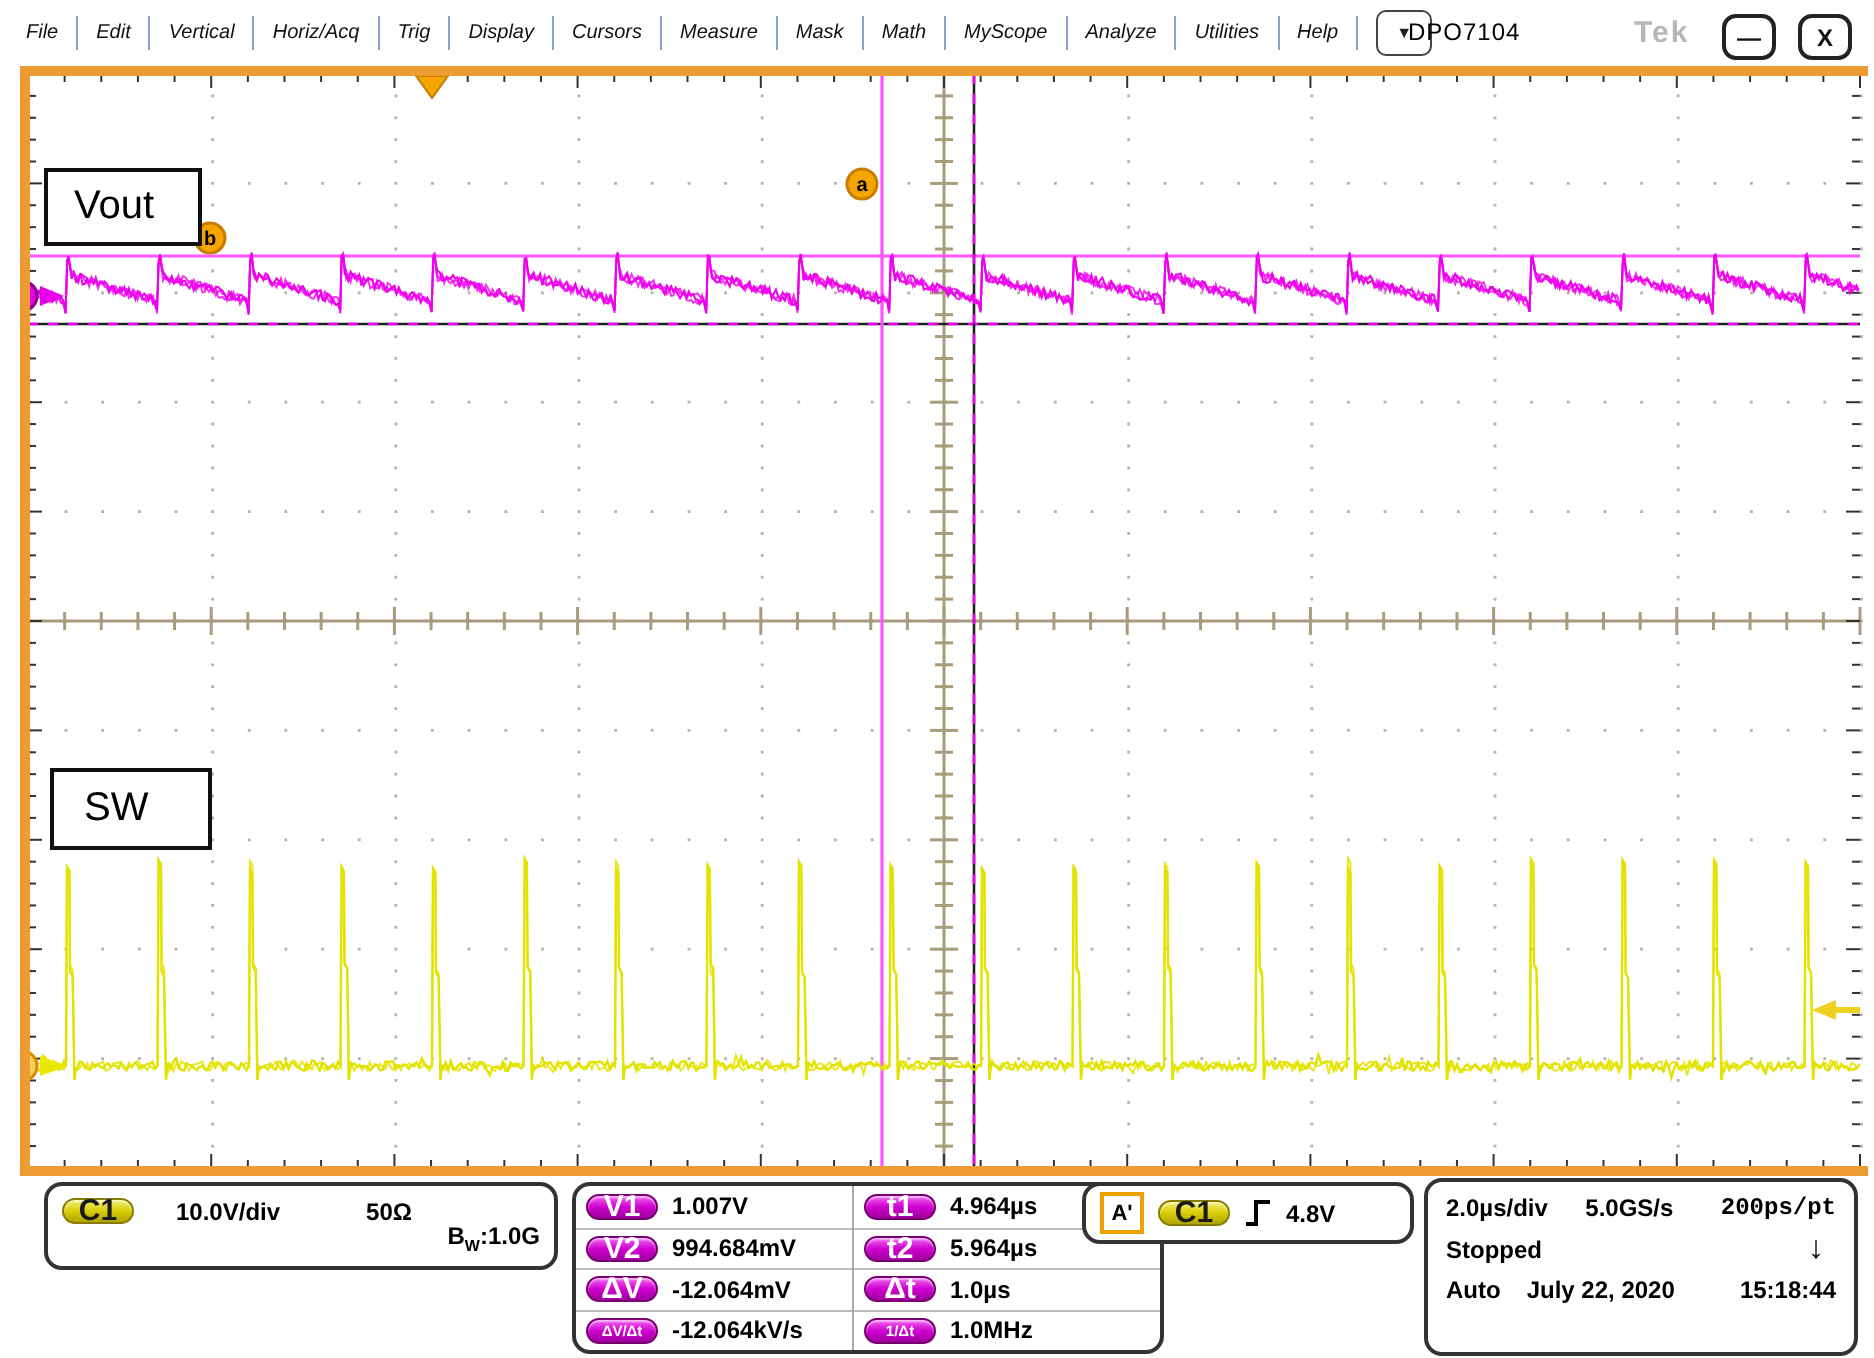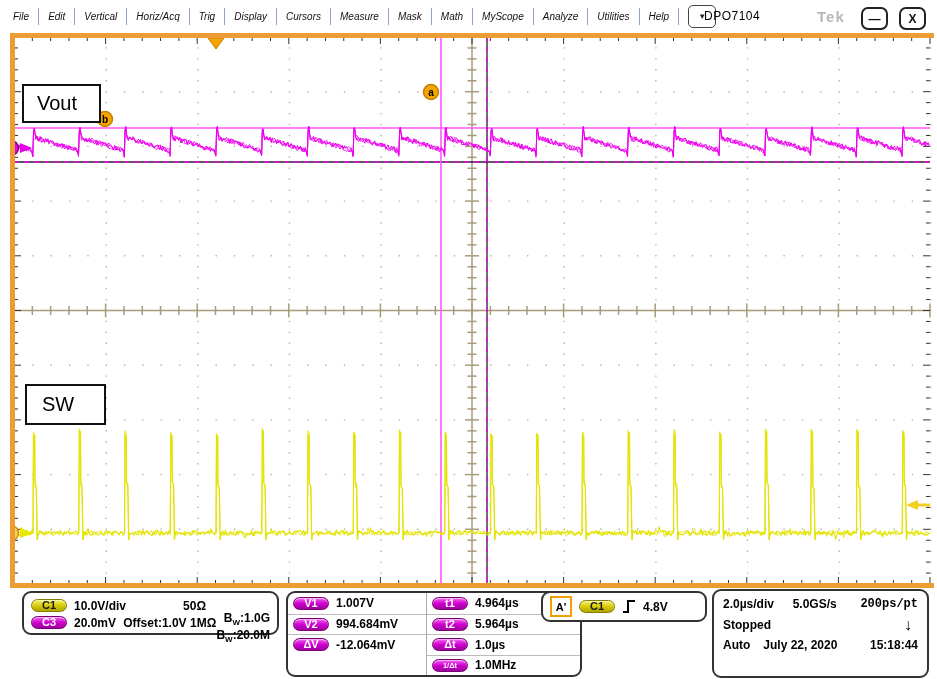--- a/index.html
+++ b/index.html
@@ -28,28 +28,28 @@
   #sw-label{left:15px;top:351px;width:81px;height:41px;padding-left:15px;}
 
   
   .box{position:absolute;background:#fff;border:2px solid #333;border-radius:9px;box-sizing:border-box;}
   #box-ch{left:22px;top:591px;width:257px;height:44px;padding:4px 7px 2px 7px;}
   #box-cur{left:286px;top:591px;width:296px;height:86px;overflow:hidden;}
   #box-trig{left:541px;top:591px;width:166px;height:31px;display:flex;align-items:center;gap:7px;padding:0 7px;}
   #box-acq{left:712px;top:589px;width:217px;height:89px;padding:3px 9px;}
 
   .ch-row{display:flex;align-items:center;height:17px;font-size:12px;font-weight:700;color:#000;}
-  .ch-scale{width:66px;margin-left:7px;}
+  .ch-scale{width:66px;margin-left:21px;}
   .ch-off{flex:1;}
   .ch-term{width:40px;text-align:right;}
   .ch-bw{width:64px;text-align:right;white-space:nowrap;margin-top:27px;}
   sub{font-size:8px;}
 
   .pill{display:inline-flex;align-items:center;justify-content:center;min-width:36px;height:13px;
-        padding:0 3px;border-radius:8px;font-size:11px;font-weight:700;line-height:13px;color:#fff;
+        padding:0 3px;border-radius:8px;font-size:15px;font-weight:700;line-height:13px;color:#fff;
         background:linear-gradient(180deg,#f266f2 0%,#cf00cf 50%,#9e009e 100%);
         border:1px solid #76006d;box-shadow:inset 0 1px 1px rgba(255,255,255,.55);box-sizing:border-box;}
   .pill.yellow{background:linear-gradient(180deg,#f4ef6e 0%,#d8cd08 50%,#b0a400 100%);
                color:#1a1a1a;border-color:#867d00;}
   .pill.small-label{font-size:7.5px;}
 
   .cur-cols{display:flex;height:100%;}
   .cur-col-left{width:138px;border-right:1.5px solid #aaa;}
   .cur-col-right{flex:1;}
   .cur-row{display:flex;align-items:center;height:20.5px;gap:7px;padding-left:5px;
@@ -432,43 +432,40 @@
 </div>
 
 <div class="box" id="box-ch">
   <div class="ch-row">
     <span class="pill yellow">C1</span>
     <span class="ch-scale">10.0V/div</span>
     <span class="ch-off"></span>
     <span class="ch-term">50Ω</span>
     <span class="ch-bw"><span>B</span><sub>W</sub><span>:</span><span>1.0G</span></span>
   </div>
-  <div class="ch-row">
-    <span class="pill">C3</span>
-    <span class="ch-scale">20.0mV</span>
-    <span class="ch-off">Offset:1.0V</span>
-    <span class="ch-term">1MΩ</span>
-    <span class="ch-bw"><span>B</span><sub>W</sub><span>:</span><span>20.0M</span></span>
-  </div>
 </div>
 
 <div class="box" id="box-cur">
   <div class="cur-cols">
     <div class="cur-col-left" id="cur-col-left">
         <div class="cur-row">
           <span class="pill">V1</span>
           <span>1.007V</span>
         </div>
         <div class="cur-row">
           <span class="pill">V2</span>
           <span>994.684mV</span>
         </div>
         <div class="cur-row">
           <span class="pill">ΔV</span>
           <span>-12.064mV</span>
+        </div>
+        <div class="cur-row">
+          <span class="pill small-label">ΔV/Δt</span>
+          <span>-12.064kV/s</span>
         </div>
       </div>
     <div class="cur-col-right" id="cur-col-right">
         <div class="cur-row">
           <span class="pill">t1</span>
           <span>4.964µs</span>
         </div>
         <div class="cur-row">
           <span class="pill">t2</span>
           <span>5.964µs</span>

